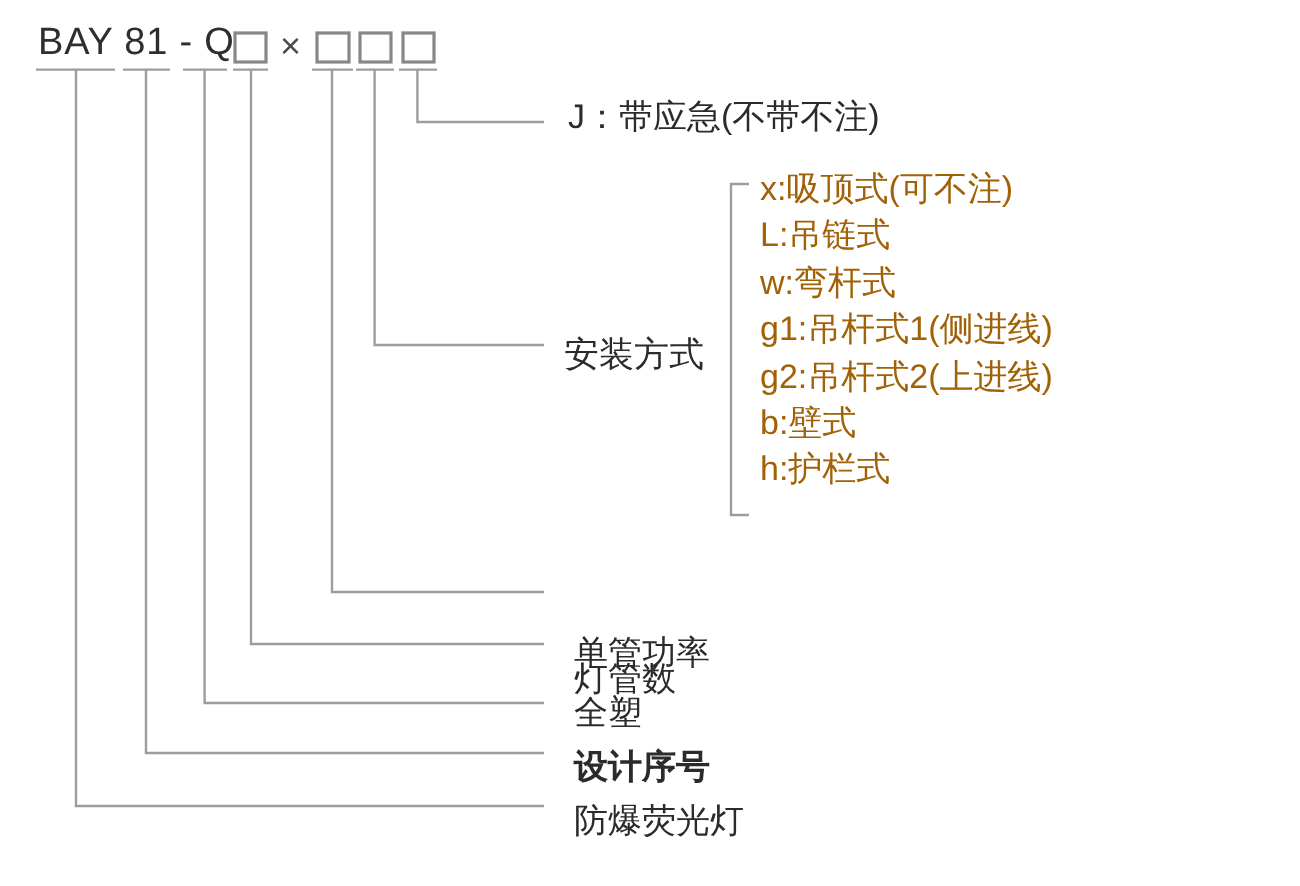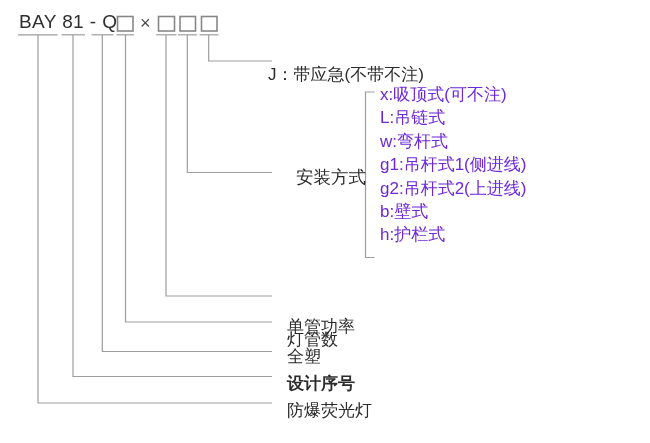--- a/index.html
+++ b/index.html
@@ -35,37 +35,37 @@
     letter-spacing: 0.4px;
     color: #2e2e2e;
   }
   .times-sign {
     left: 140px;
     top: 13px;
     font-size: 18px;
     color: #4a4a4a;
   }
   .lbl-17 { font-size: 17px; }
-  .lbl-emergency { left: 268px; top: 49px; margin-top: 16px; }
-  .lbl-mounting  { left: 296px; top: 167px; font-size: 17.5px; }
+  .lbl-emergency { left: 284px; top: 49px; }
+  .lbl-mounting  { left: 282px; top: 167px; font-size: 17.5px; }
   .lbl-tube-count   { left: 287px; top: 291px; margin-top: 39px; }
   .lbl-tube-power   { left: 287px; top: 317px; }
   .lbl-all-plastic  { left: 287px; top: 347px; }
   .lbl-design-serial{ left: 287px; top: 374px; font-weight: bold; }
   .lbl-product      { left: 287px; top: 401px; }
   .options-list {
     position: absolute;
     left: 380px;
     top: 83px;
   }
   .option-item {
     height: 23.4px;
     line-height: 23.4px;
     font-size: 17px;
-    color: #6d28d9;
+    color: #a16207;
     white-space: nowrap;
   }
 </style>
 </head>
 <body>
 
 <div class="stage">
 
   <svg class="lines-svg" viewBox="0 0 650 443" xmlns="http://www.w3.org/2000/svg">
 

